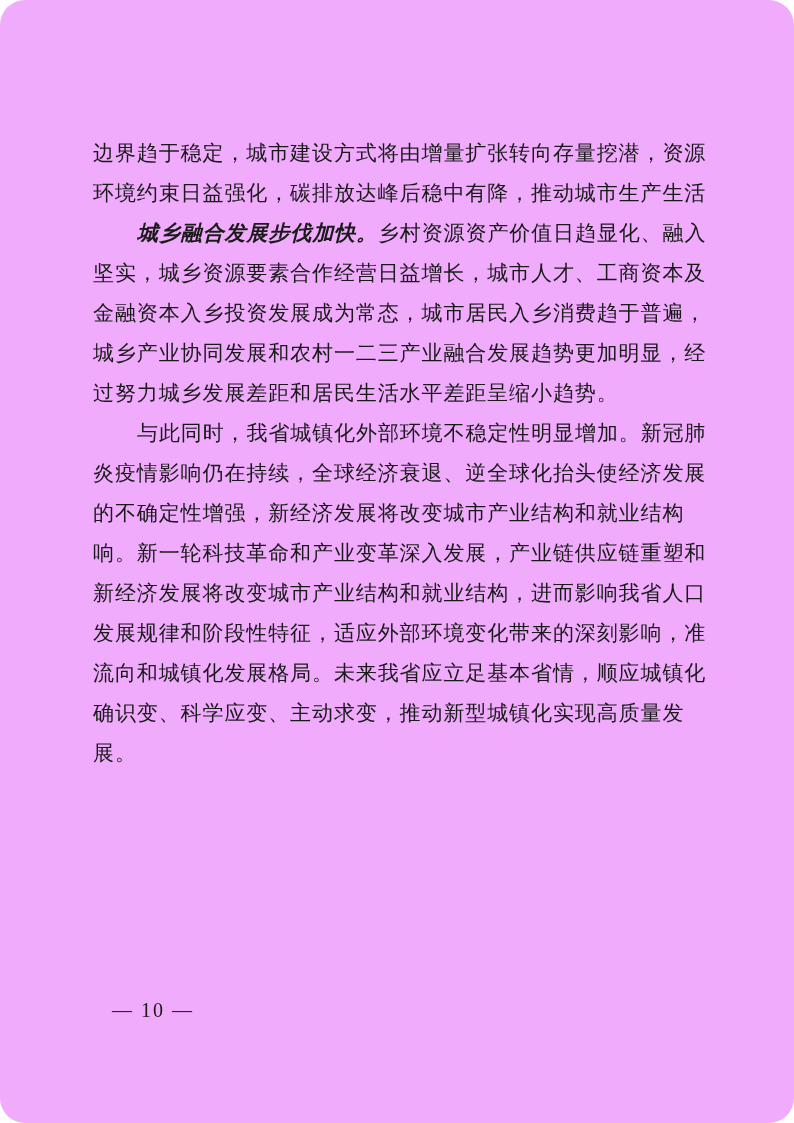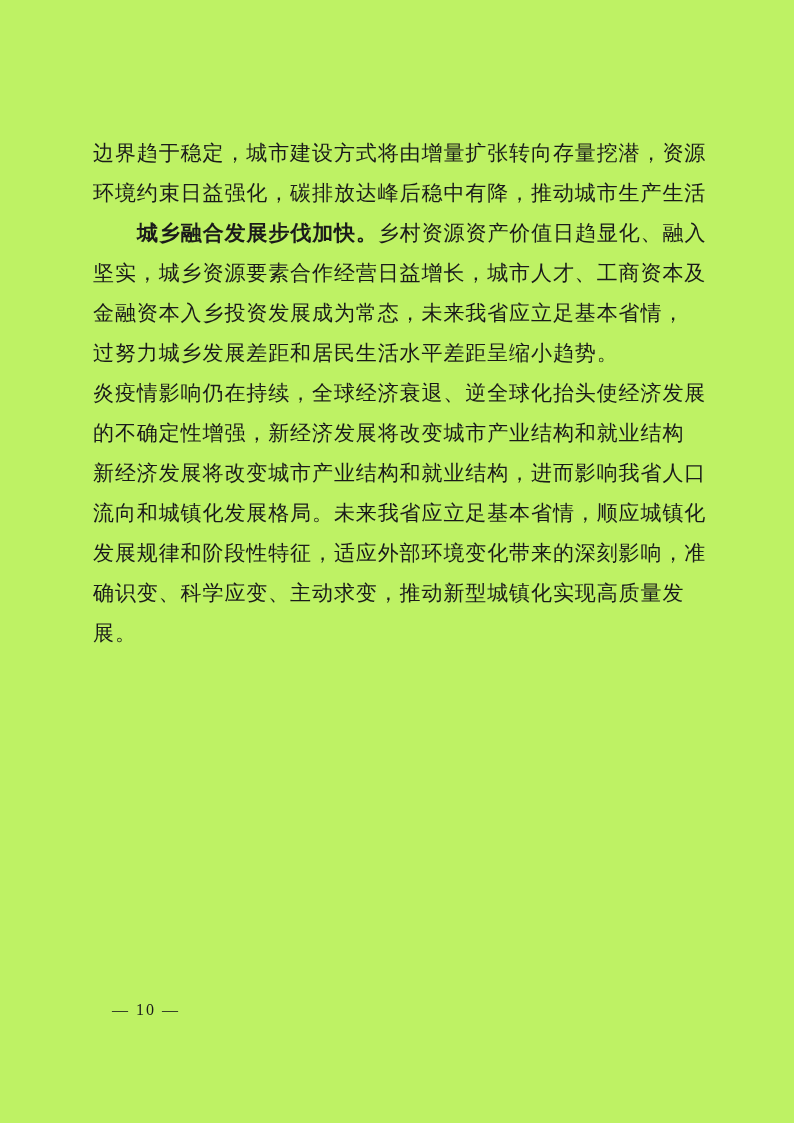--- a/index.html
+++ b/index.html
@@ -13,21 +13,22 @@
     position: relative;
     overflow: hidden;
     font-family: "Liberation Serif", serif;
   }
   .page {
     position: absolute;
     left: 0;
     top: 0;
     width: 794px;
     height: 1123px;
-    background: #bef264;
+    background: #f0abfc;
+    border-radius: 25px;
   }
   .body-text {
     position: absolute;
     left: 93px;
     top: 133px;
     width: 616px;
     color: #1a1a1a;
     font-size: 21px;
     letter-spacing: 0.9px;
   }
@@ -35,52 +36,56 @@
     height: 40px;
     line-height: 40px;
     white-space: nowrap;
   }
   .indent {
     text-indent: 44px;
   }
   .lead {
     font-weight: 700;
     font-family: "Liberation Sans", sans-serif;
+    font-style: italic;
   }
   .footer {
     position: absolute;
     left: 112px;
     top: 999px;
     height: 22px;
     line-height: 22px;
-    font-size: 16px;
+    font-size: 20px;
     letter-spacing: 2px;
     color: #1a1a1a;
   }
 </style>
 </head>
 <body>
 
 <div class="page">
 
   <div class="body-text">
 
     <div class="line">边界趋于稳定，城市建设方式将由增量扩张转向存量挖潜，资源</div>
     <div class="line">环境约束日益强化，碳排放达峰后稳中有降，推动城市生产生活</div>
 
     <div class="line indent"><span class="lead">城乡融合发展步伐加快。</span><span>乡村资源资产价值日趋显化、融入</span></div>
     <div class="line">坚实，城乡资源要素合作经营日益增长，城市人才、工商资本及</div>
-    <div class="line">金融资本入乡投资发展成为常态，未来我省应立足基本省情，</div>
+    <div class="line">金融资本入乡投资发展成为常态，城市居民入乡消费趋于普遍，</div>
+    <div class="line">城乡产业协同发展和农村一二三产业融合发展趋势更加明显，经</div>
     <div class="line">过努力城乡发展差距和居民生活水平差距呈缩小趋势。</div>
 
+    <div class="line indent">与此同时，我省城镇化外部环境不稳定性明显增加。新冠肺</div>
     <div class="line">炎疫情影响仍在持续，全球经济衰退、逆全球化抬头使经济发展</div>
     <div class="line">的不确定性增强，新经济发展将改变城市产业结构和就业结构</div>
+    <div class="line">响。新一轮科技革命和产业变革深入发展，产业链供应链重塑和</div>
     <div class="line">新经济发展将改变城市产业结构和就业结构，进而影响我省人口</div>
+    <div class="line">发展规律和阶段性特征，适应外部环境变化带来的深刻影响，准</div>
     <div class="line">流向和城镇化发展格局。未来我省应立足基本省情，顺应城镇化</div>
-    <div class="line">发展规律和阶段性特征，适应外部环境变化带来的深刻影响，准</div>
     <div class="line">确识变、科学应变、主动求变，推动新型城镇化实现高质量发</div>
     <div class="line">展。</div>
 
   </div>
 
   <div class="footer">— 10 —</div>
 
 </div>
 
 </body></html>

